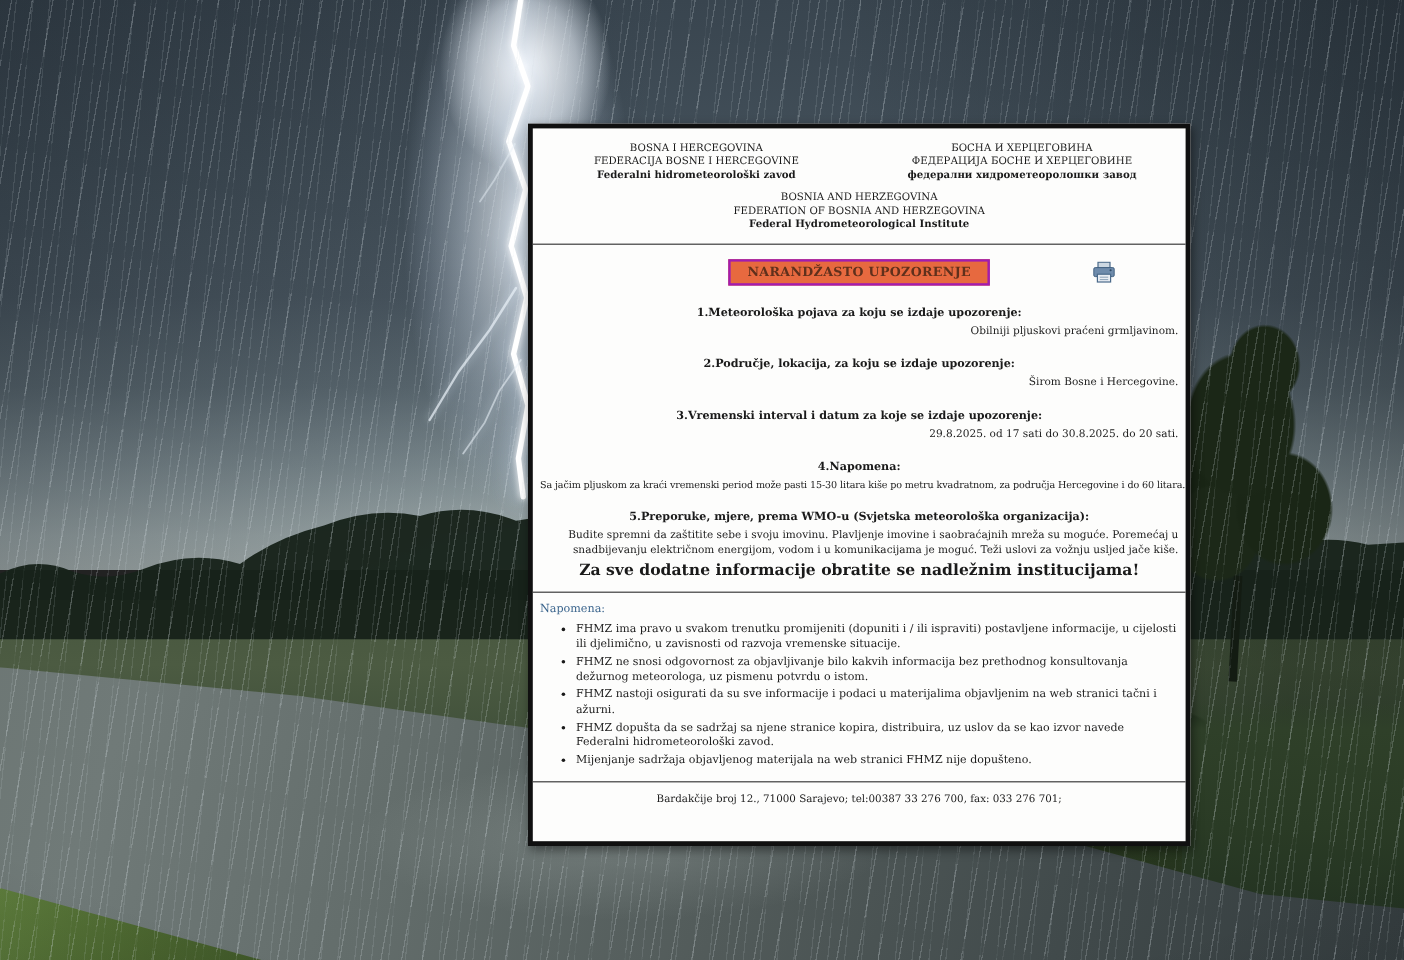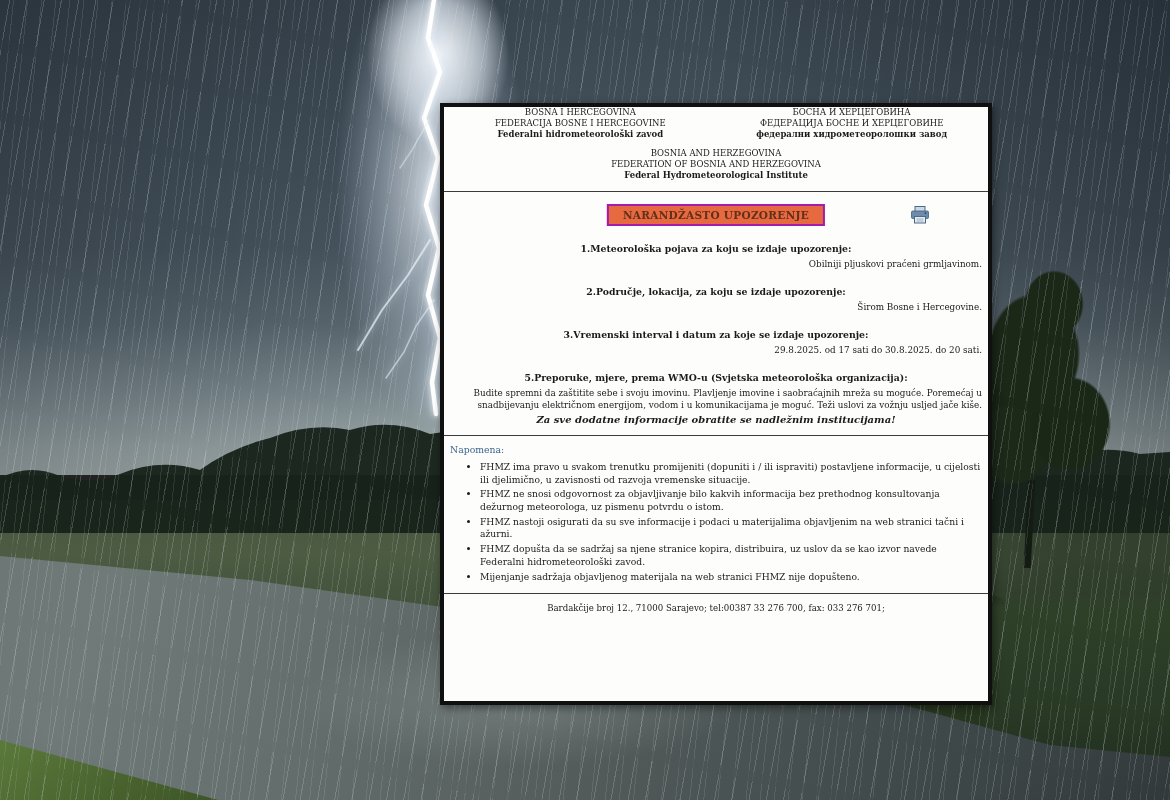--- a/index.html
+++ b/index.html
@@ -82,41 +82,41 @@
     -webkit-mask-image:repeating-linear-gradient(12deg, #000 0 34px, rgba(0,0,0,0.35) 34px 44px, #000 44px 70px);
     mask-image:repeating-linear-gradient(12deg, #000 0 34px, rgba(0,0,0,0.35) 34px 44px, #000 44px 70px);
   }
   .vignette { position:absolute; inset:0;
     background:radial-gradient(ellipse 120% 100% at 50% 45%, transparent 60%, rgba(5,10,14,0.30) 100%); }
 
   
   .doc {
     position:absolute; left:440px; top:103px; width:552px; height:602px;
     box-sizing:border-box; background:#fdfdfc; border:4px solid #101010;
-    padding:0 6px 0; color:#1a1a1a; box-shadow:2px 3px 8px rgba(0,0,0,0.45);
+    padding:12px 6px 0; color:#1a1a1a; box-shadow:2px 3px 8px rgba(0,0,0,0.45);
   }
   .hdr { display:flex; justify-content:space-between; text-align:center;
     font-size:8.5px; line-height:1.3; }
   .hdr .col { width:49%; }
   .hline { display:block; }
   .b { font-weight:bold; }
   .eng { text-align:center; font-size:8.5px; line-height:1.3; margin-top:8px; }
   hr.rule { border:none; border-top:1.5px solid #3c3c3c; margin:10px -6px 0; }
   .badge-row { position:relative; margin-top:12px; height:24px; }
   .badge {
     position:absolute; left:50%; transform:translateX(-50%);
     background:#e7693f; border:2px solid #a21caf; color:#60301c;
     font-weight:bold; font-size:10.5px; letter-spacing:0.3px;
     padding:3px 14px; white-space:nowrap; cursor:pointer;
   }
   .print { position:absolute; right:52px; top:2px; width:20px; height:18px; cursor:pointer; }
   .sec-h { margin-top:15px; text-align:center; font-weight:bold; font-size:9.3px; }
   .sec-b { margin-top:4px; text-align:right; font-size:8.8px; line-height:1.45; }
   .tight { font-size:8px; white-space:nowrap; letter-spacing:-0.1px; }
-  .cta { text-align:center; font-weight:bold; font-style:italic; font-size:10px; margin-top:2px; }
+  .cta { text-align:center; font-weight:bold; font-size:13px; margin-top:2px; }
   .notes-label { margin-top:8px; color:#3a648c; font-weight:normal; font-size:9.3px; }
   ul.notes { margin:6px 0 0 30px; padding:0; font-size:9.2px; line-height:1.38; }
   ul.notes li { margin-bottom:2px; }
   .footer { text-align:center; font-size:8.6px; line-height:1.55; margin-top:8px; }
 </style>
 </head>
 <body>
 
 <div class="bg">
   <div class="sky"></div>
@@ -186,20 +186,24 @@
   <div class="sec">
     <div class="sec-h">2.Područje, lokacija, za koju se izdaje upozorenje:</div>
     <div class="sec-b">Širom Bosne i Hercegovine.</div>
   </div>
 
   <div class="sec">
     <div class="sec-h">3.Vremenski interval i datum za koje se izdaje upozorenje:</div>
     <div class="sec-b">29.8.2025. od 17 sati do 30.8.2025. do 20 sati.</div>
   </div>
 
+  <div class="sec">
+    <div class="sec-h">4.Napomena:</div>
+    <div class="sec-b tight">Sa jačim pljuskom za kraći vremenski period može pasti 15-30 litara kiše po metru kvadratnom, za područja Hercegovine i do 60 litara.</div>
+  </div>
 
   <div class="sec">
     <div class="sec-h">5.Preporuke, mjere, prema WMO-u (Svjetska meteorološka organizacija):</div>
     <div class="sec-b">Budite spremni da zaštitite sebe i svoju imovinu. Plavljenje imovine i saobraćajnih mreža su moguće. Poremećaj u snadbijevanju električnom energijom, vodom i u komunikacijama je moguć. Teži uslovi za vožnju usljed jače kiše.</div>
     <div class="cta">Za sve dodatne informacije obratite se nadležnim institucijama!</div>
   </div>
 
   <hr class="rule">
 
   <div class="notes-label">Napomena:</div>

